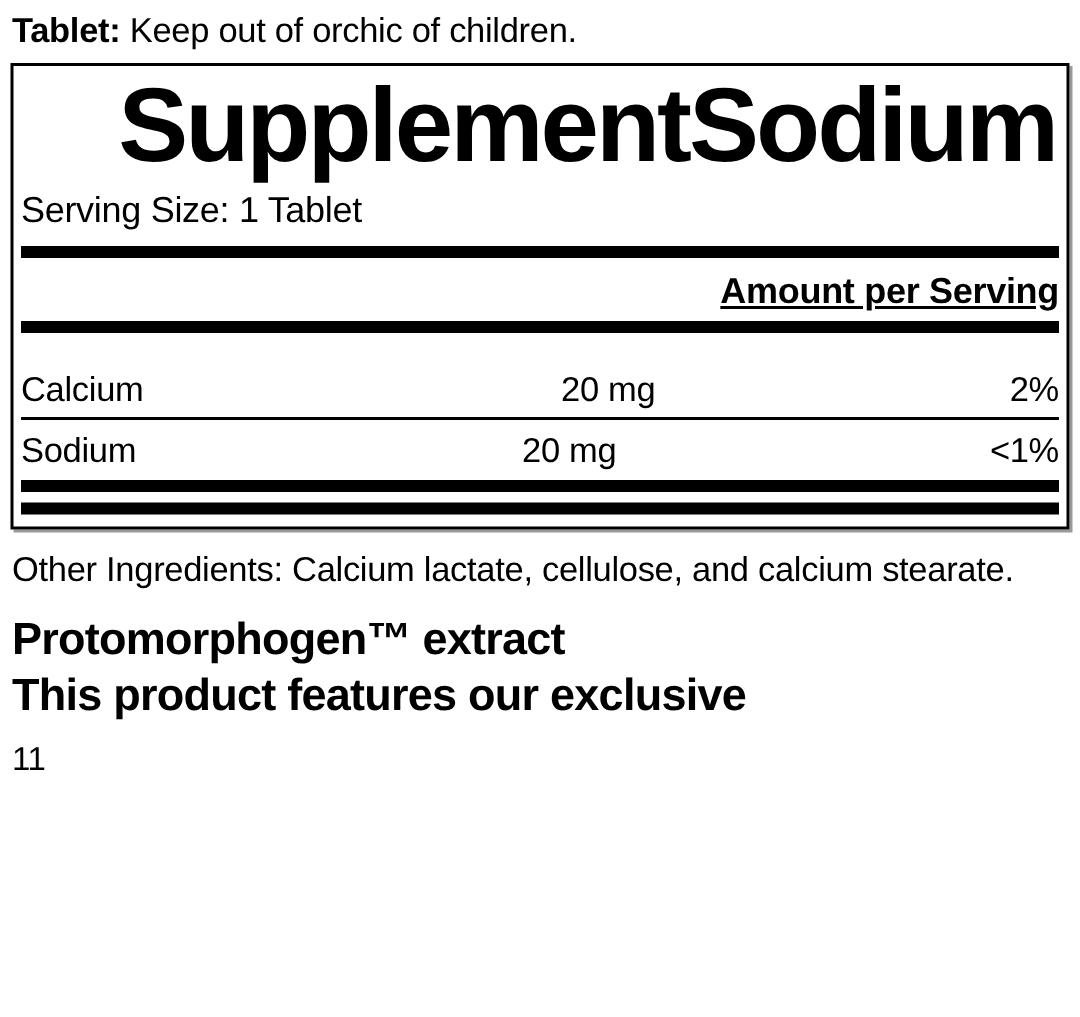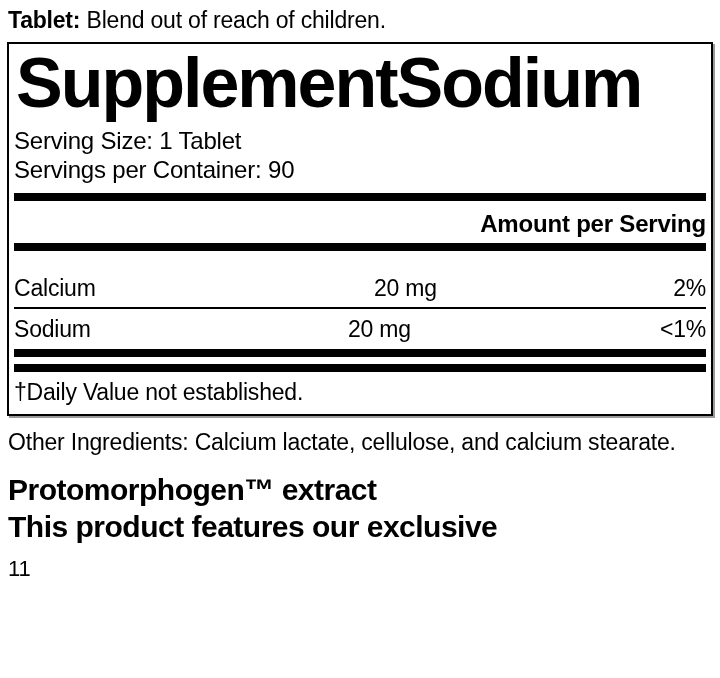--- a/index.html
+++ b/index.html
@@ -23,37 +23,37 @@
     margin: 9px 7px 0 7px;
     width: 706px;
     border: 2px solid #000;
     box-shadow: 2px 2px 0 #9a9a9a;
     padding: 0 5px 8px 5px;
     background: #fff;
   }
 
   .title {
     display: flex;
-    justify-content: flex-start;
+    justify-content: flex-end;
     font-weight: bold;
     font-size: 70px;
     line-height: 71px;
     letter-spacing: -2px;
     padding: 4px 2px 0 2px;
     white-space: nowrap;
   }
 
   .serving { font-size: 24px; line-height: 29px; white-space: nowrap; }
   .serving.first { margin-top: 7px; }
 
   .bar { height: 8px; background: #000; }
   .bar.b1 { margin-top: 9px; }
   .bar.b4 { margin-top: 7px; }
 
-  .hdr { display: flex; align-items: baseline; font-weight: bold; font-size: 24px; line-height: 30px; margin: 8px 0 4px 0; }
+  .hdr { display: flex; align-items: baseline; font-weight: bold; font-size: 24px; line-height: 30px; margin: 8px 0 4px 0; text-decoration: underline; }
   .hdr .sp { flex: 1; }
   .hdr .dvh { width: 198px; text-align: right; white-space: nowrap; }
 
   .row {
     display: grid;
     grid-template-columns: 1fr 250px 110px;
     font-size: 23px;
     align-items: baseline;
   }
   .row .amount { padding-left: 28px; }
@@ -74,32 +74,31 @@
     font-weight: bold;
     line-height: 37px;
     letter-spacing: -0.5px;
   }
   .pagenum { margin: 11px 0 0 8px; font-size: 22px; }
 </style>
 </head>
 <body>
 
 <div class="warning">
-  <span class="lbl">Tablet:</span><span> Blend out of reach of children.</span>
+  <span class="lbl">Tablet:</span><span> Keep out of orchic of children.</span>
 </div>
 
 <div class="box">
 
   <div class="title">
     <span>Supplement</span>
     <span>Sodium</span>
   </div>
 
   <div class="serving first">Serving Size: 1 Tablet</div>
-  <div class="serving">Servings per Container: 90</div>
 
   <div class="bar b1"></div>
 
   <div class="hdr">
     <span class="sp"></span>
     <span>Amount per Serving</span>
   </div>
 
   <div class="bar"></div>
 
@@ -114,21 +113,20 @@
     <span class="amount">20 mg</span>
     <span class="dv">&lt;1%</span>
   </div>
 
   <div class="bar"></div>
 
 
 
   <div class="bar b4"></div>
 
-  <div class="footnote">†Daily Value not established.</div>
 
 </div>
 
 <div class="other">Other Ingredients: Calcium lactate, cellulose, and calcium stearate.</div>
 
 <div class="feature">
   <div>Protomorphogen™ extract</div>
   <div>This product features our exclusive</div>
 </div>
 

